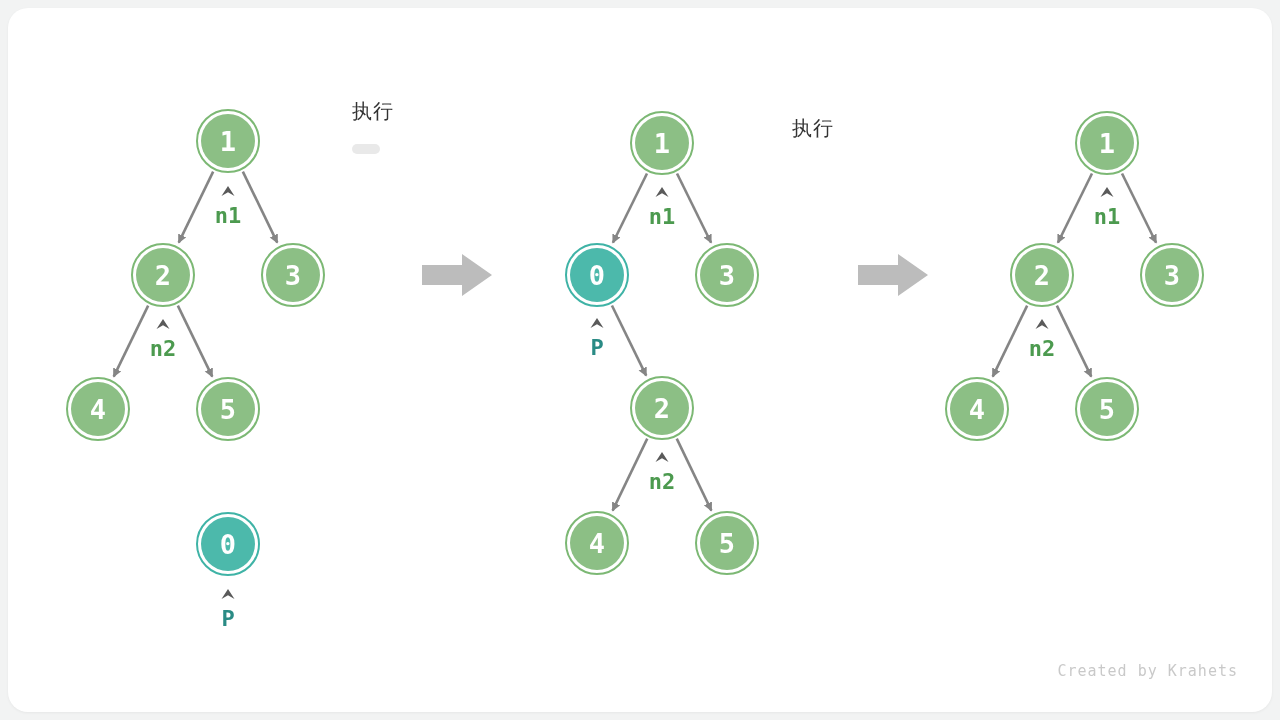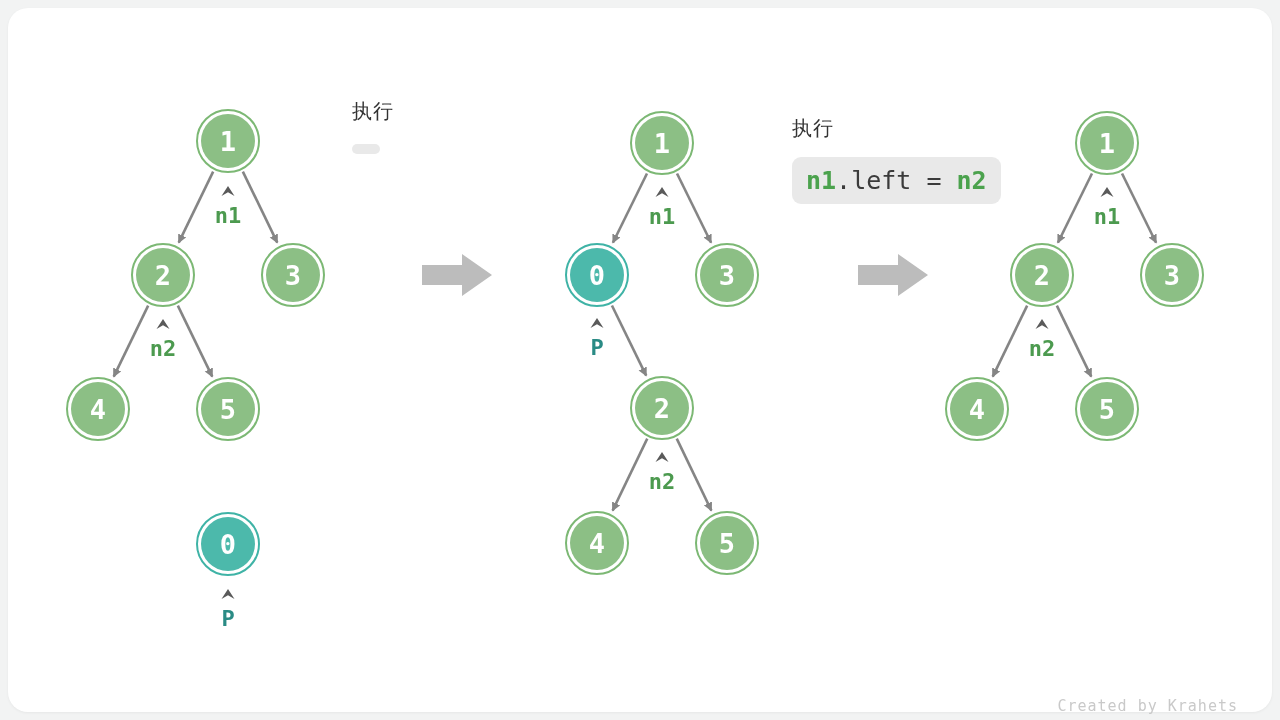--- a/index.html
+++ b/index.html
@@ -98,21 +98,21 @@
     line-height: 37px;
     white-space: pre;
   }
   .tok-plain { color: var(--code-plain); }
   .tok-green { color: var(--code-green); font-weight: bold; }
   .tok-teal  { color: var(--code-teal);  font-weight: bold; }
 
   .watermark {
     position: absolute;
     right: 42px;
-    bottom: 5px;
+    bottom: 40px;
     font-family: "DejaVu Sans Mono", monospace;
     font-size: 15px;
     color: var(--wm);
     letter-spacing: 1px;
   }
 </style>
 </head>
 <body>
 
 <div class="card"></div>
@@ -250,16 +250,16 @@
       </svg>
       <div class="pointer-label green">n1</div>
     </div>
     <div class="pointer" style="left: 1012px; top: 318px;">
       <svg class="caret-icon" width="16" height="12" viewBox="0 0 16 12">
         <path d="M8 1 L14.5 11 L8 7.2 L1.5 11 Z"></path>
       </svg>
       <div class="pointer-label green">n2</div>
     </div>
     <div class="code-block" style="left: 352px; top: 99px;"><div class="exec-title">执行</div><div class="code-box"></div></div>
-    <div class="code-block" style="left: 792px; top: 116px;"><div class="exec-title">执行</div><div class="code-box"><div class="code-line"><span class="tok-green">n1</span><span class="tok-plain">.left = </span><span class="tok-green">n2</span></div></div></div>
+    <div class="code-block" style="left: 792px; top: 116px;"><div class="exec-title">执行</div></div>
   </div>
 
 <div class="watermark">Created by Krahets</div>
 
 </body></html>

